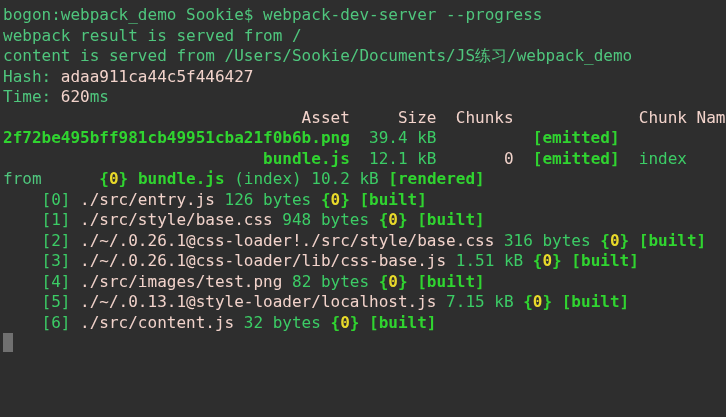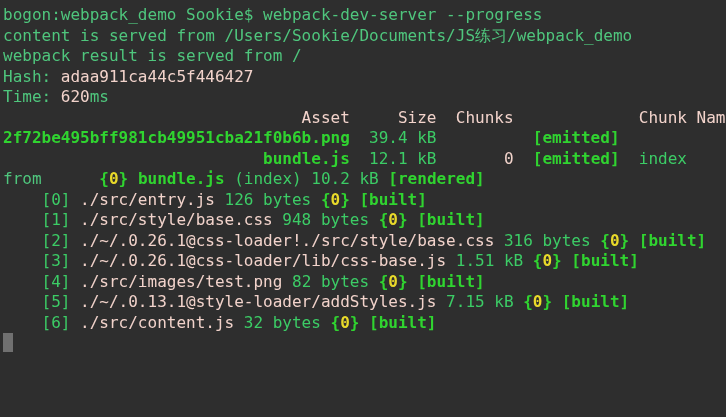--- a/index.html
+++ b/index.html
@@ -33,30 +33,30 @@
   .s-whiteb  { color: var(--white_bold); font-weight: normal; text-align: right; }
   .s-whitebu { color: var(--white_bold); font-weight: bold; text-decoration: underline; }
   .s-cursor  { background: var(--cursor); color: var(--cursor); }
 </style>
 </head>
 <body>
 
 <div class="terminal">
   <div>
       <div class="line"><span class="s-fg">bogon:webpack_demo Sookie$ webpack-dev-server --progress</span></div>
+      <div class="line"><span class="s-fg">webpack result is served from /</span></div>
       <div class="line"><span class="s-fg">content is served from /Users/Sookie/Documents/JS练习/webpack_demo</span></div>
-      <div class="line"><span class="s-fg">webpack result is served from /</span></div>
       <div class="line"><span class="s-fg">Hash: </span><span class="s-whiteb">adaa911ca44c5f446427</span></div>
       <div class="line"><span class="s-fg">Time: </span><span class="s-whiteb">620</span><span class="s-fg">ms</span></div>
       <div class="line"><span class="s-whiteb">                               Asset     Size  Chunks             Chunk Names</span></div>
       <div class="line"><span class="s-greenb">2f72be495bff981cb49951cba21f0b6b.png</span><span class="s-fg">  </span><span class="s-green">39.4 kB</span><span class="s-fg">          </span><span class="s-greenb">[emitted]</span></div>
       <div class="line"><span class="s-fg">                           </span><span class="s-greenb">bundle.js</span><span class="s-fg">  </span><span class="s-green">12.1 kB</span><span class="s-fg">       </span><span class="s-whiteb">0</span><span class="s-fg">  </span><span class="s-greenb">[emitted]</span><span class="s-fg">  </span><span class="s-green">index</span></div>
       <div class="line"><span class="s-fg">from      </span><span class="s-greenb">{</span><span class="s-yellow">0</span><span class="s-greenb">} </span><span class="s-greenb">bundle.js</span><span class="s-green"> (index) 10.2 kB </span><span class="s-greenb">[rendered]</span></div>
       <div class="line"><span class="s-green">    [0] </span><span class="s-whiteb">./src/entry.js</span><span class="s-green"> 126 bytes </span><span class="s-greenb">{</span><span class="s-yellow">0</span><span class="s-greenb">} [built]</span></div>
       <div class="line"><span class="s-green">    [1] </span><span class="s-whiteb">./src/style/base.css</span><span class="s-green"> 948 bytes </span><span class="s-greenb">{</span><span class="s-yellow">0</span><span class="s-greenb">} [built]</span></div>
       <div class="line"><span class="s-green">    [2] </span><span class="s-whiteb">./~/.0.26.1@css-loader!./src/style/base.css</span><span class="s-green"> 316 bytes </span><span class="s-greenb">{</span><span class="s-yellow">0</span><span class="s-greenb">} [built]</span></div>
       <div class="line"><span class="s-green">    [3] </span><span class="s-whiteb">./~/.0.26.1@css-loader/lib/css-base.js</span><span class="s-green"> 1.51 kB </span><span class="s-greenb">{</span><span class="s-yellow">0</span><span class="s-greenb">} [built]</span></div>
       <div class="line"><span class="s-green">    [4] </span><span class="s-whiteb">./src/images/test.png</span><span class="s-green"> 82 bytes </span><span class="s-greenb">{</span><span class="s-yellow">0</span><span class="s-greenb">} [built]</span></div>
-      <div class="line"><span class="s-green">    [5] </span><span class="s-whiteb">./~/.0.13.1@style-loader/addStyles.js</span><span class="s-green"> 7.15 kB </span><span class="s-greenb">{</span><span class="s-yellow">0</span><span class="s-greenb">} [built]</span></div>
+      <div class="line"><span class="s-green">    [5] </span><span class="s-whiteb">./~/.0.13.1@style-loader/localhost.js</span><span class="s-green"> 7.15 kB </span><span class="s-greenb">{</span><span class="s-yellow">0</span><span class="s-greenb">} [built]</span></div>
       <div class="line"><span class="s-green">    [6] </span><span class="s-whiteb">./src/content.js</span><span class="s-green"> 32 bytes </span><span class="s-greenb">{</span><span class="s-yellow">0</span><span class="s-greenb">} [built]</span></div>
       <div class="line"><span class="s-cursor"> </span></div>
     </div>
 </div>
 
 </body></html>

